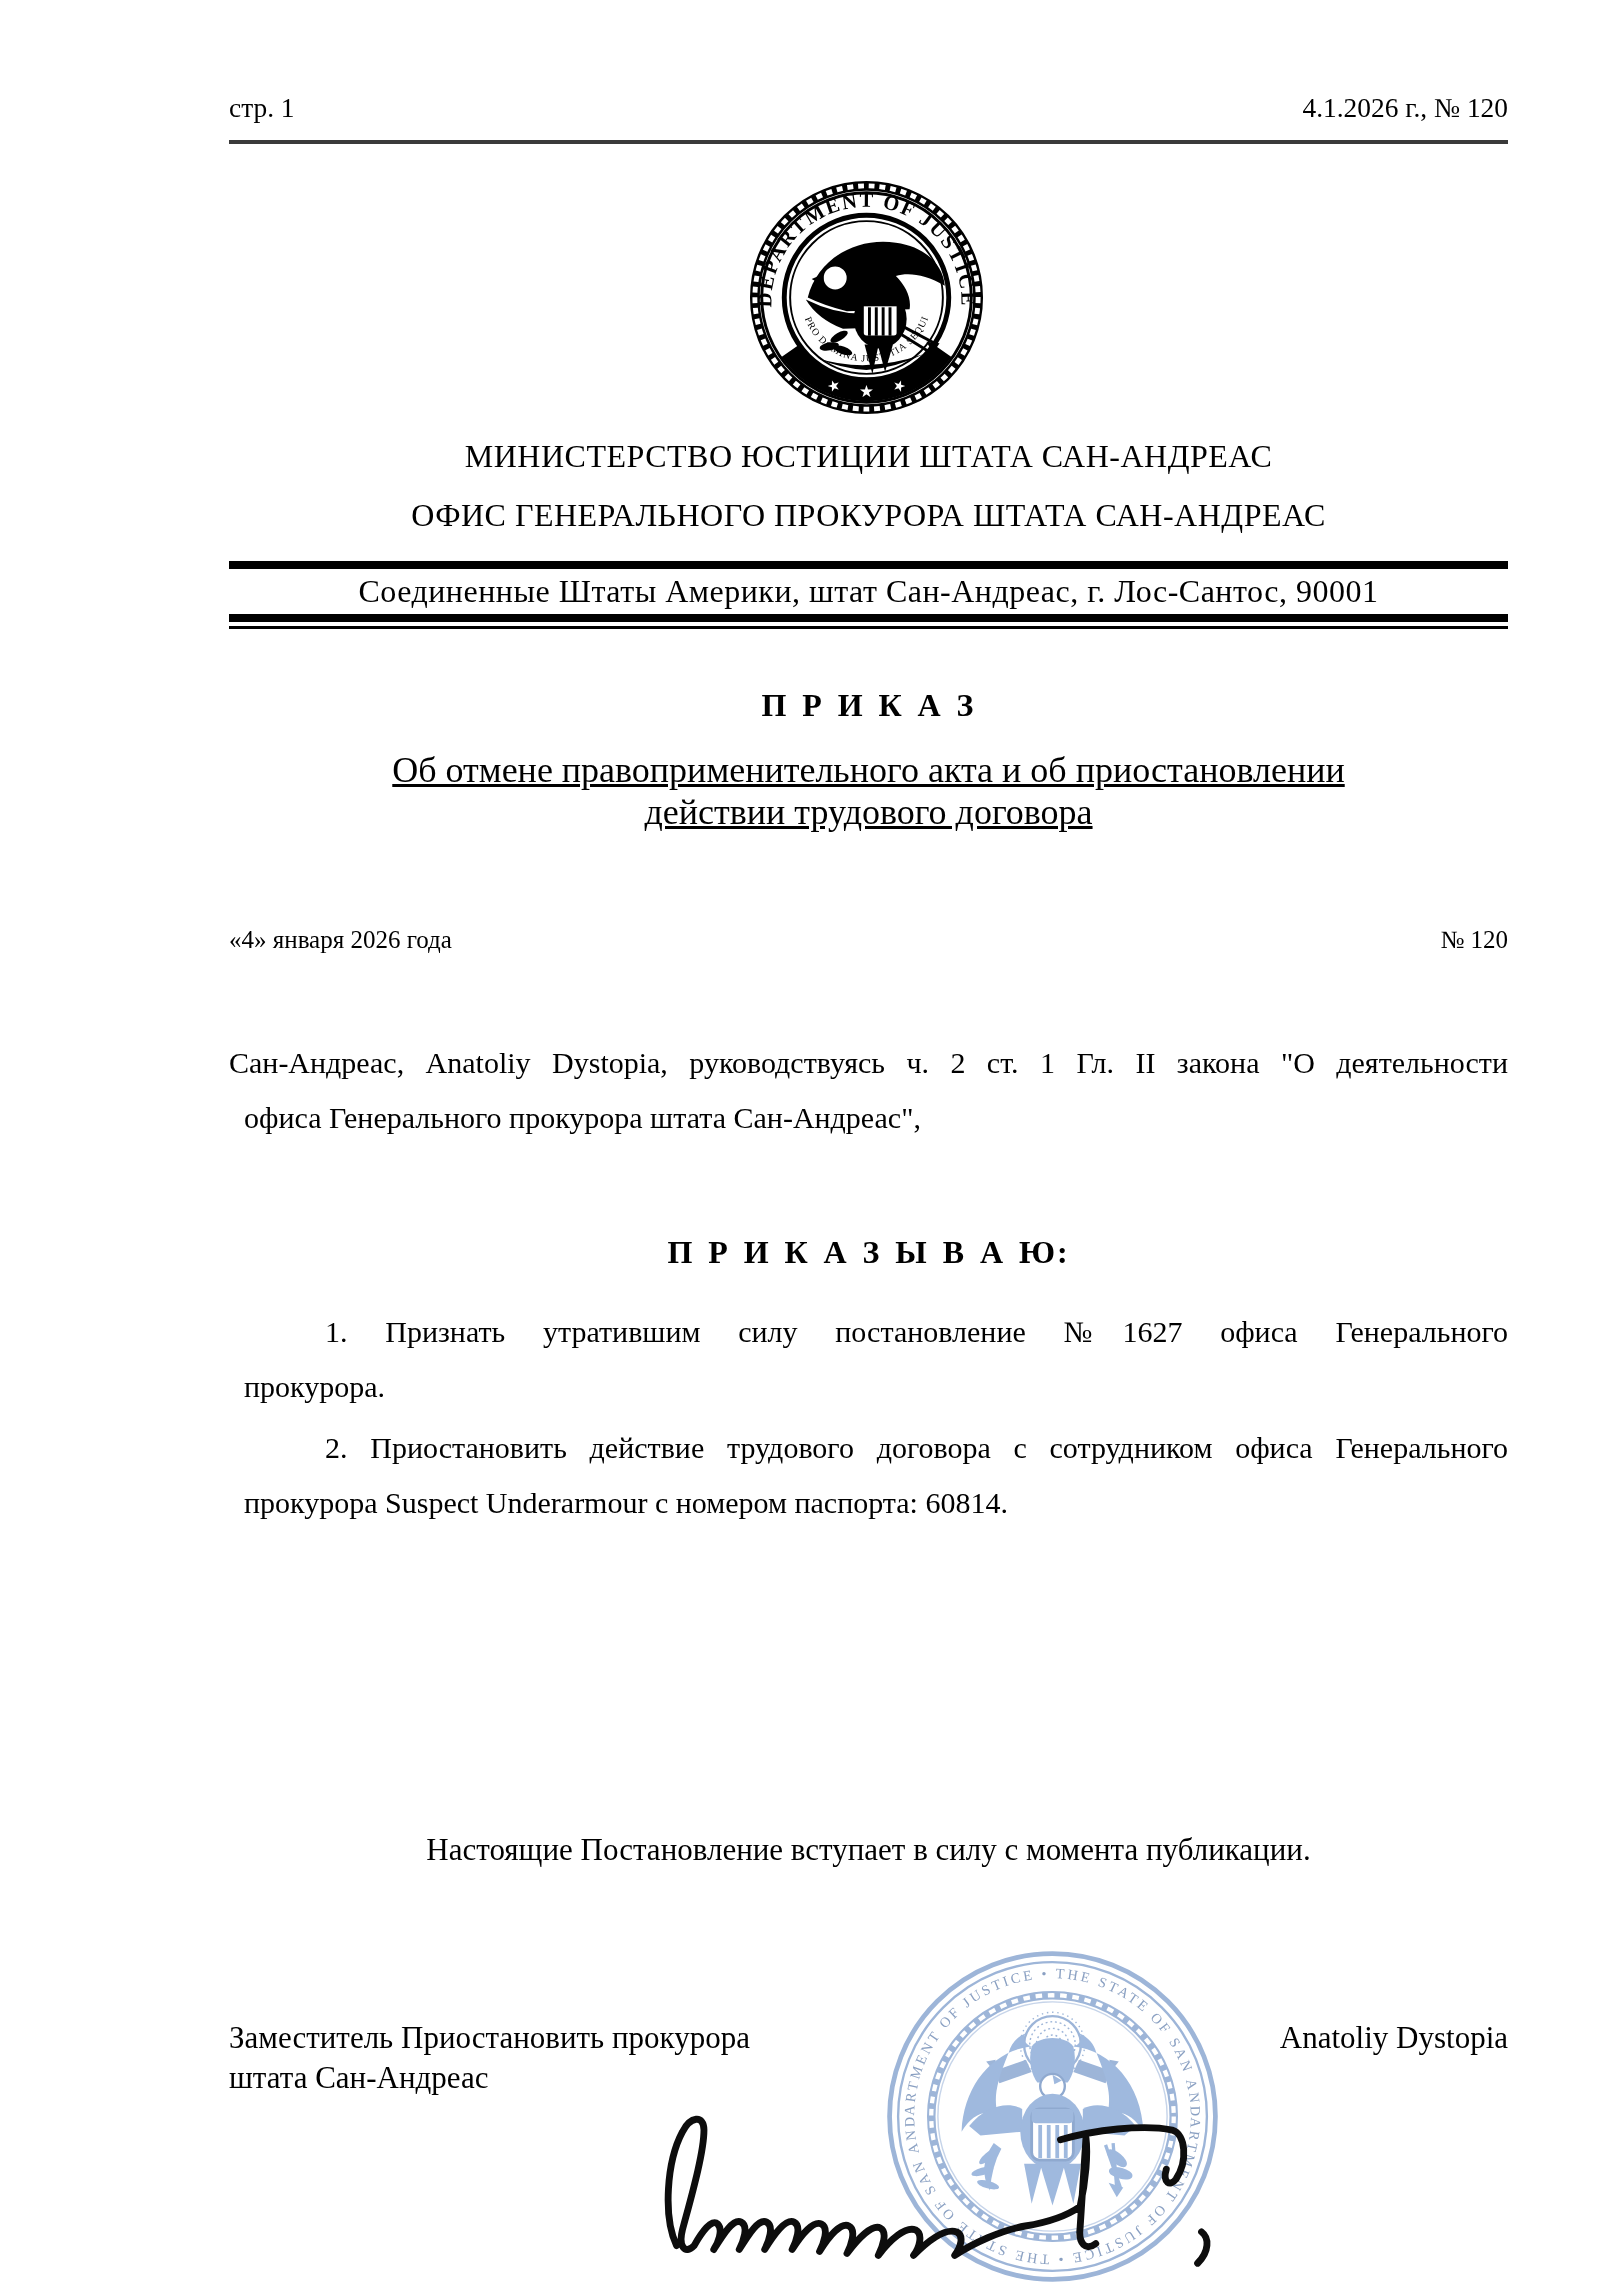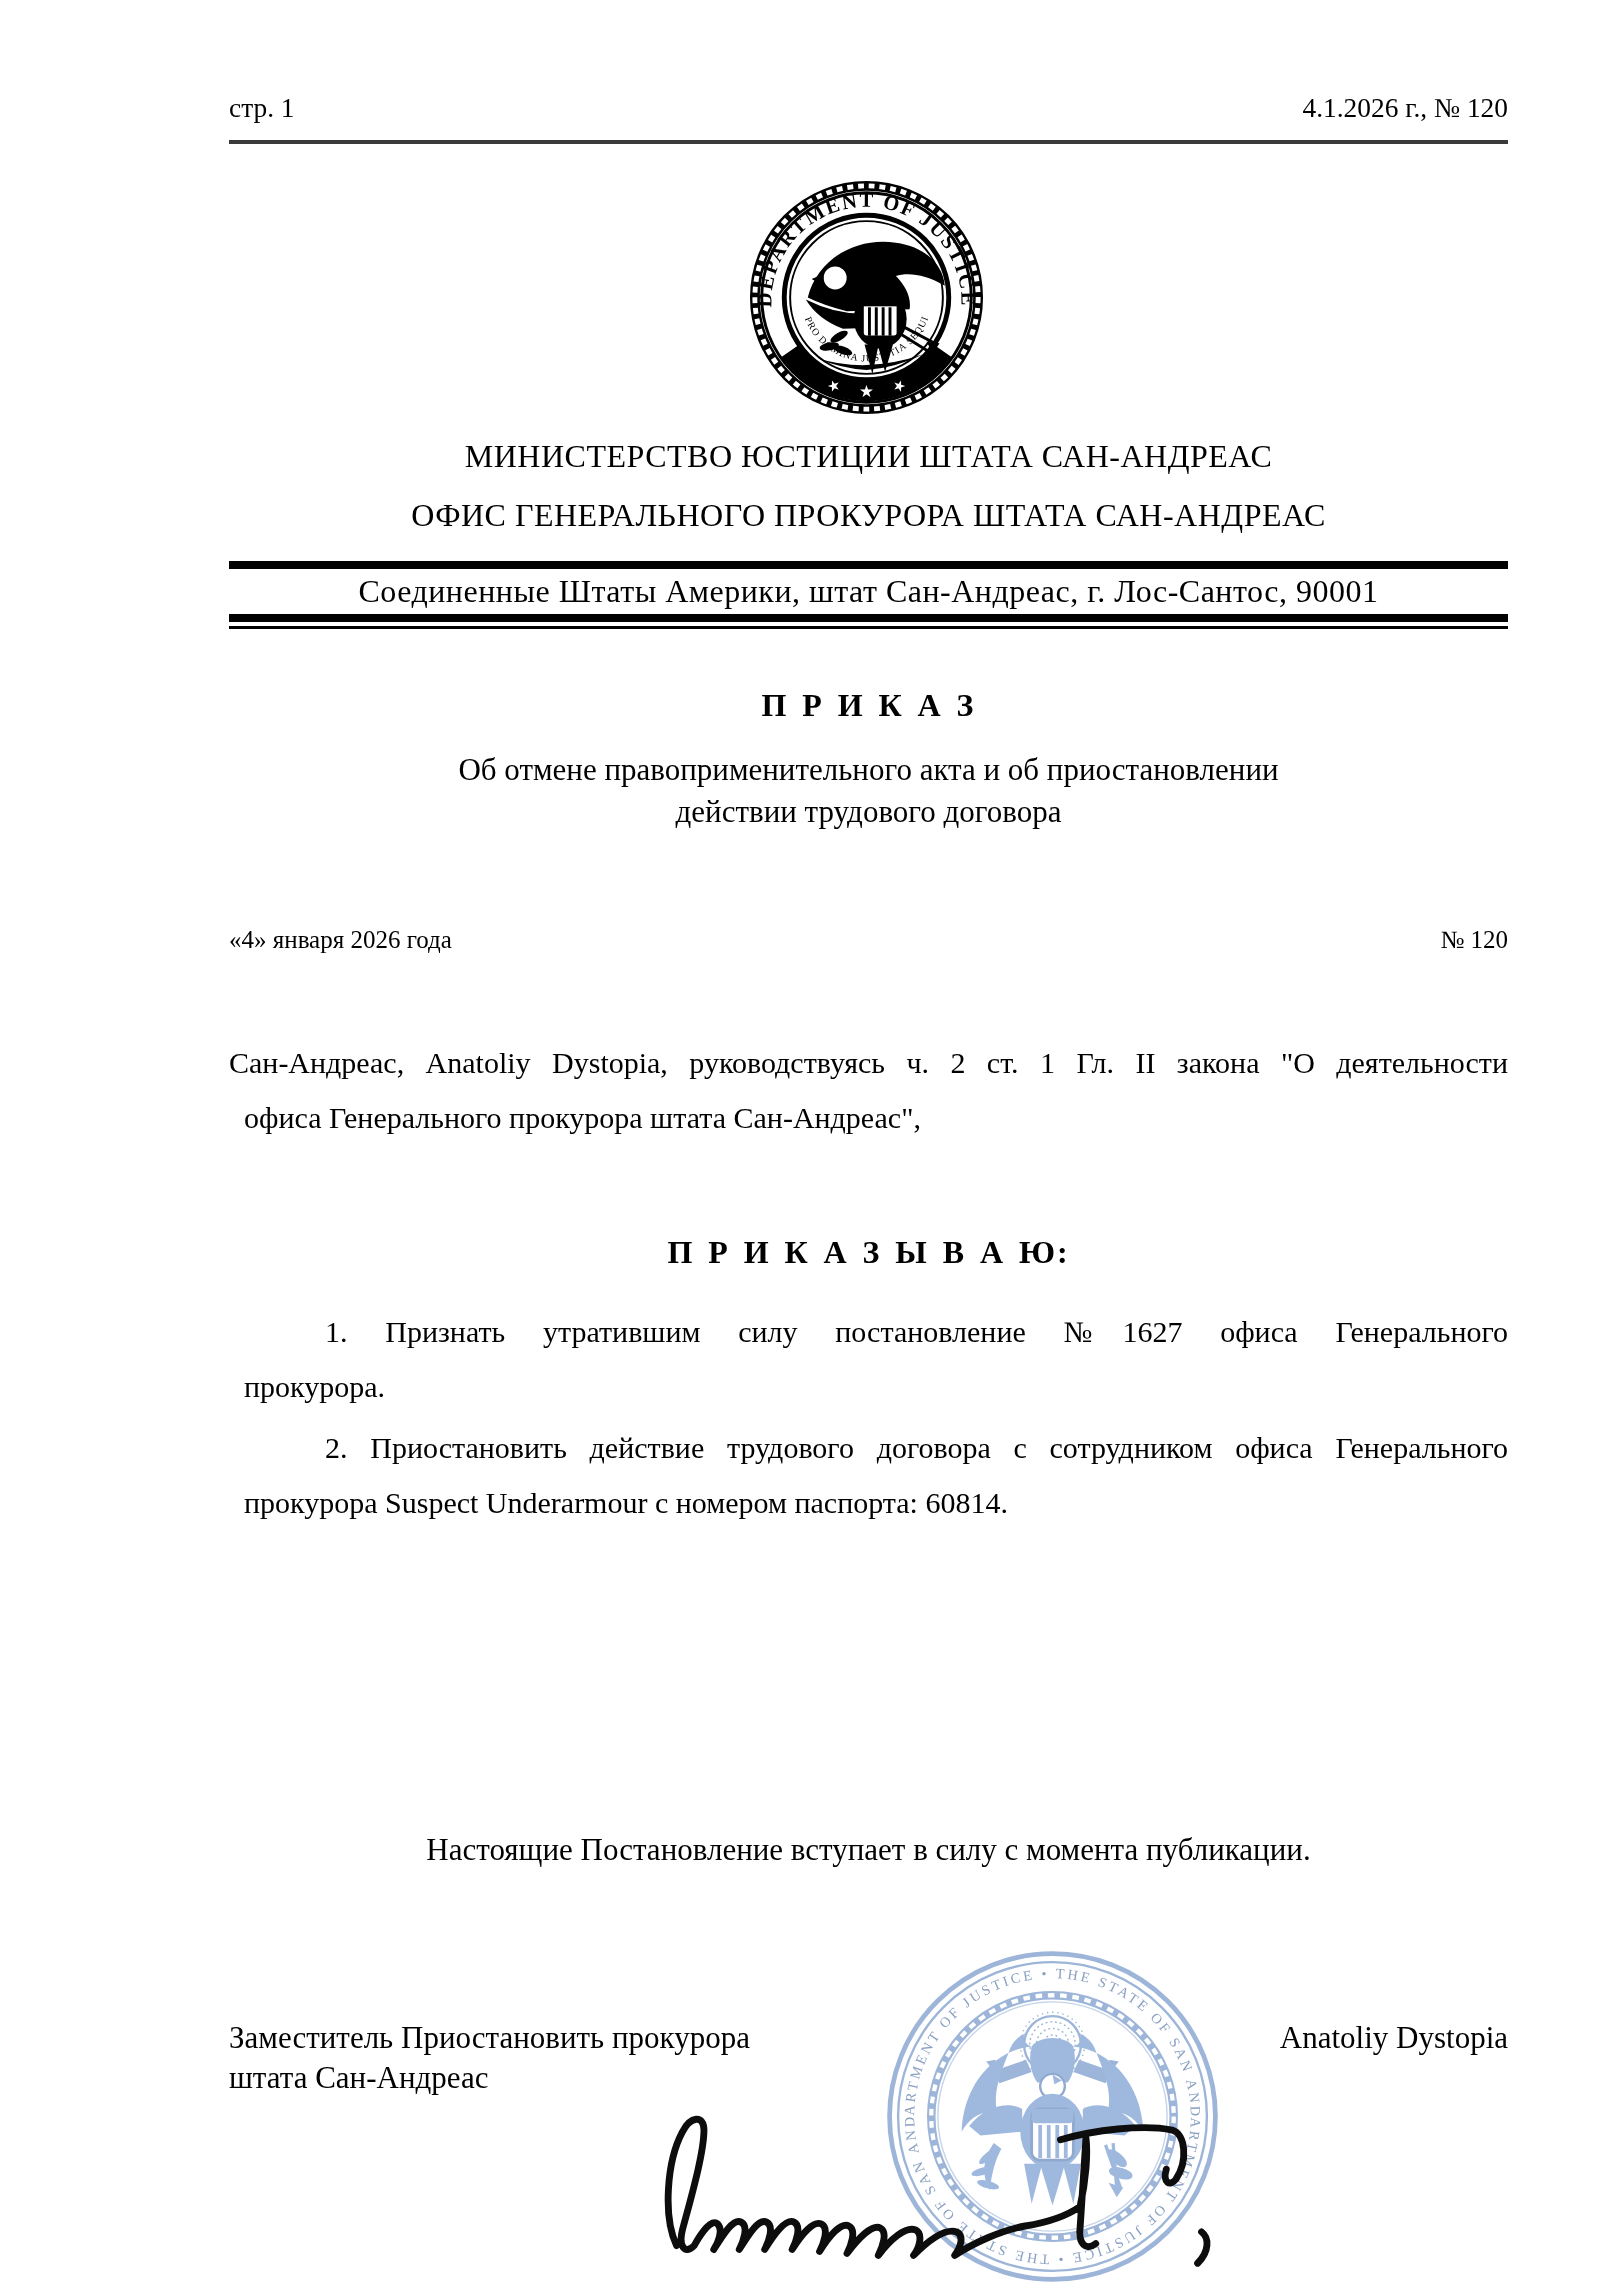--- a/index.html
+++ b/index.html
@@ -10,21 +10,21 @@
   .abs{position:absolute;}
   .content{left:229px;width:1279px;align-items:flex-end;}
   .center{text-align:center;}
   .hdr-row{top:94px;display:flex;justify-content:space-between;font-size:27.4px;line-height:29px;}
   .hdr-rule{top:140px;height:3.9px;background:#3a3a3a;}
   .lh-line{font-size:32px;line-height:39px;letter-spacing:0.5px;}
   .bar{background:#000;}
   .bar-thick{height:7.8px;}
   .bar-thin{height:2.9px;}
   .order-title{font-size:32px;font-weight:bold;letter-spacing:2px;word-spacing:3.9px;line-height:39px;}
-  .subject{font-size:31px;line-height:42px;}
+  .subject{font-size:36px;line-height:42px;text-decoration:underline;}
   .date-row{display:flex;justify-content:space-between;font-size:25px;line-height:41px;}
   .body-par{font-size:30px;line-height:55px;}
   .jline{text-align:justify;text-align-last:justify;}
   .lline{text-align:left;margin-left:15px;}
   .indent{text-indent:96px;}
   .items p{margin:0 0 5.9px 0;}
   .sig-title{font-size:31px;line-height:40px;}
   .sig-name{font-size:31px;line-height:40px;text-align:center;}
   svg text{font-family:"Liberation Serif","DejaVu Serif",serif;}
 </style>

